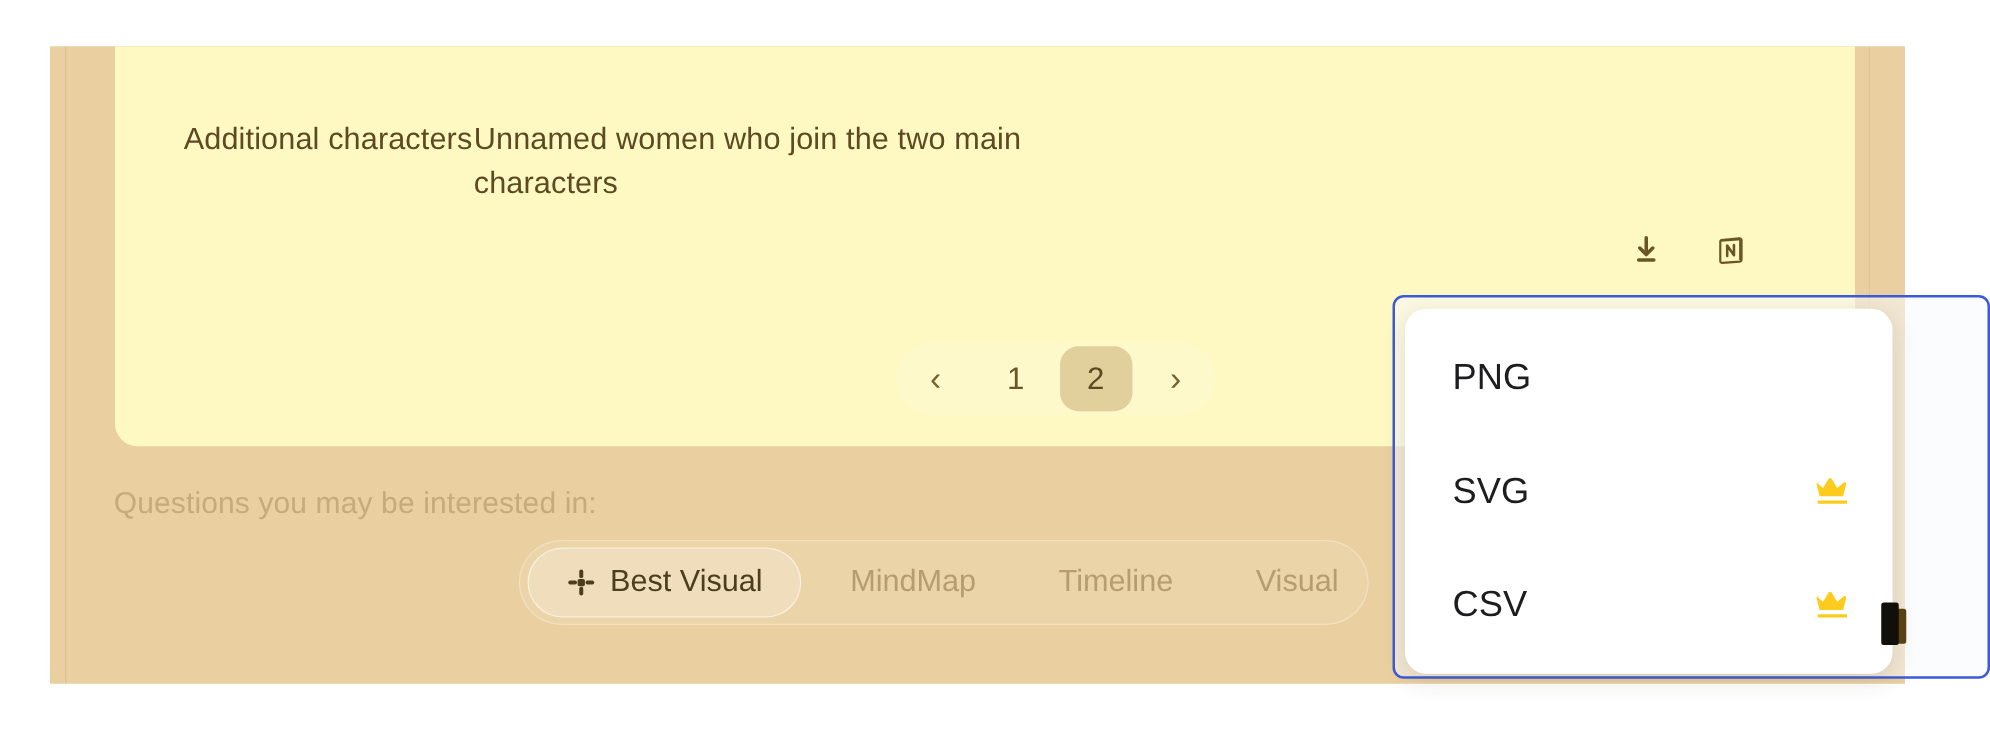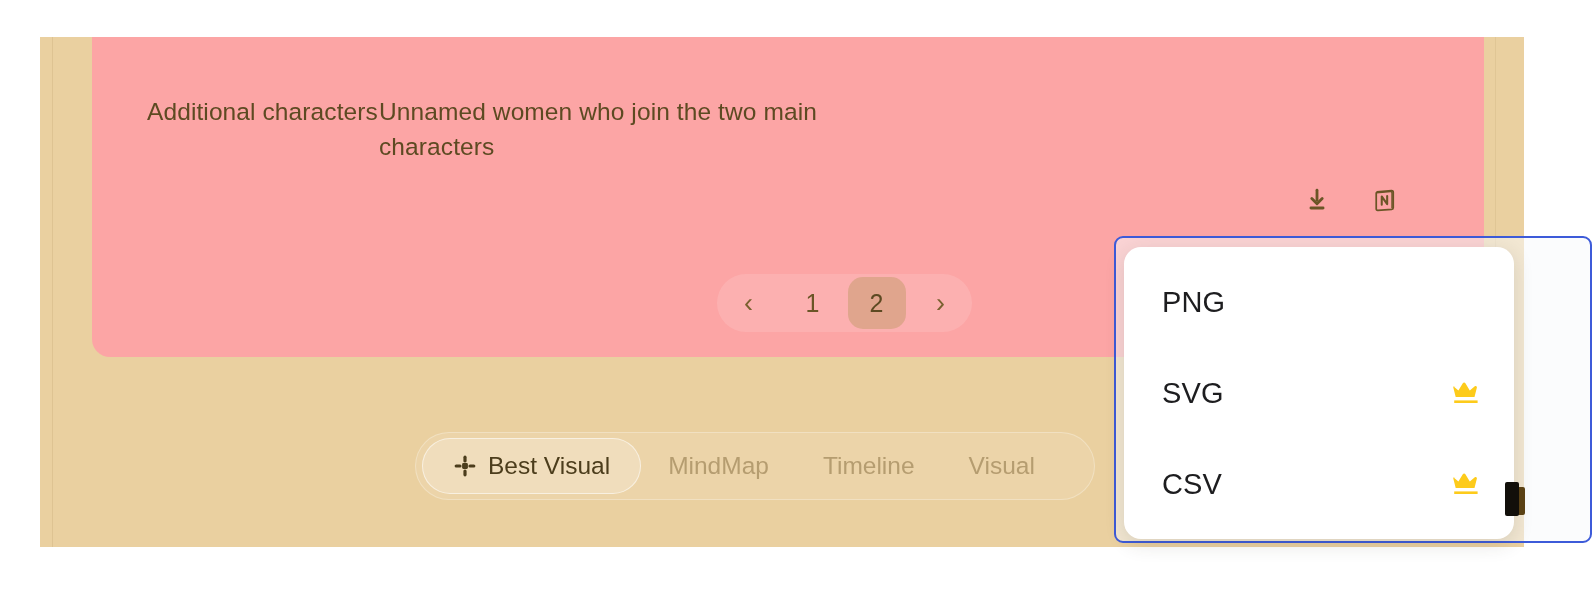--- a/index.html
+++ b/index.html
@@ -70,21 +70,21 @@
     background: rgba(160,128,74,0.12);
   }
 
   
   .answer-card {
     position: absolute;
     left: 52px;
     top: 0px;
     width: 1392px;
     height: 320px;
-    background: #fca5a5;
+    background: #fef9c3;
     border-radius: 0 0 18px 18px;
     overflow: hidden;
   }
 
   
   .clipped-row {
     position: absolute;
     left: 55px;
     top: -14px;
     width: 900px;
@@ -185,21 +185,21 @@
     left: 375px;
     top: 395px;
     width: 680px;
     height: 68px;
     border-radius: 34px;
     background: rgba(255,255,255,0.10);
     border: 1px solid rgba(255,255,255,0.28);
     display: flex;
     align-items: center;
     padding: 0 6px;
-    gap: 0;
+    gap: 12px;
   }
   .tab {
     height: 56px;
     border-radius: 28px;
     display: flex;
     align-items: center;
     justify-content: center;
     gap: 11px;
     font-size: 24.5px;
     color: rgba(137,111,66,0.55);
@@ -321,20 +321,21 @@
 
       <div class="pagination">
         <button class="page-btn arrow">‹</button>
         <button class="page-btn">1</button>
         <button class="page-btn active">2</button>
         <button class="page-btn arrow">›</button>
       </div>
 
     </div>
 
+    <div class="questions-label">Questions you may be interested in:</div>
 
     <div class="tabbar">
 
       <div class="tab active">
         <span class="sparkle">
           <svg class="sparkle-icon" viewBox="0 0 24 24" aria-hidden="true">
             <rect x="10.4" y="1.6" width="3.2" height="7" rx="1.6" fill="#4c3d1c"></rect>
             <rect x="10.4" y="15.4" width="3.2" height="7" rx="1.6" fill="#4c3d1c"></rect>
             <rect x="1.6" y="10.4" width="7" height="3.2" rx="1.6" fill="#4c3d1c"></rect>
             <rect x="15.4" y="10.4" width="7" height="3.2" rx="1.6" fill="#4c3d1c"></rect>

